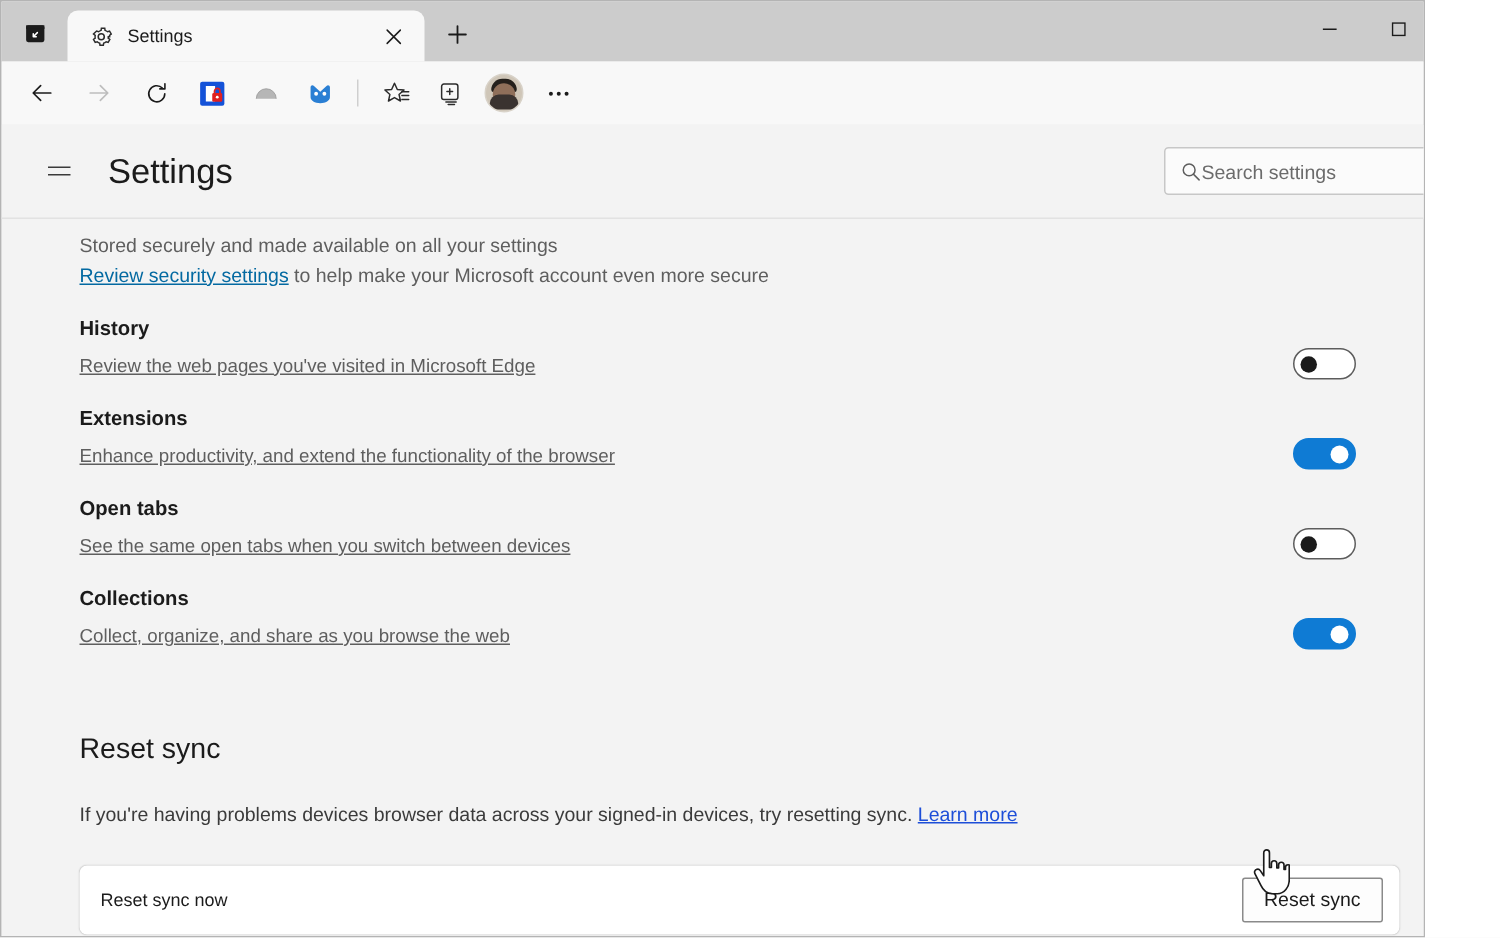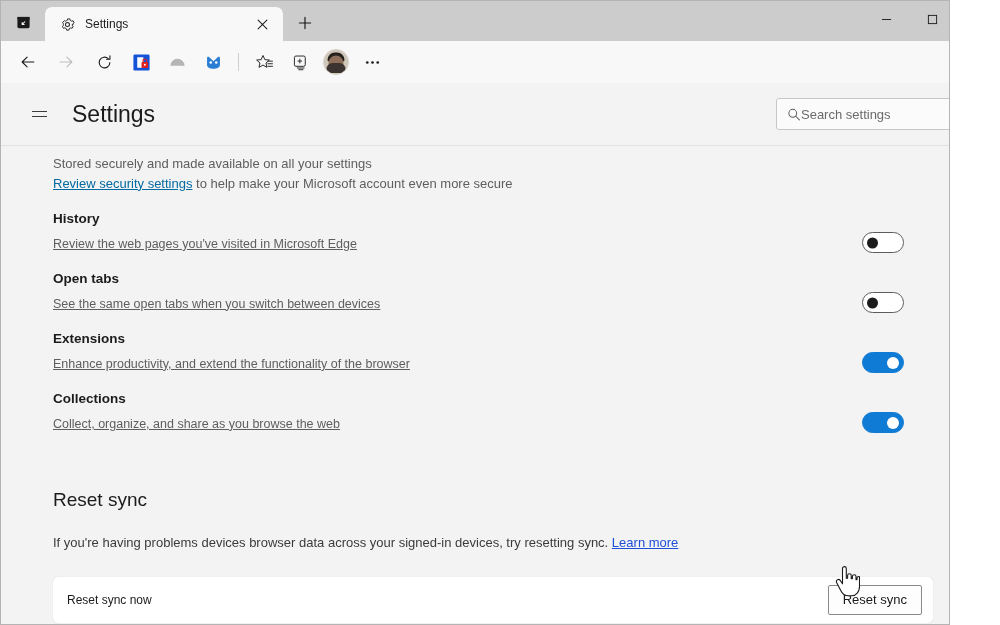--- a/index.html
+++ b/index.html
@@ -587,34 +587,34 @@
             <div class="pref-title">History</div>
             <div class="pref-desc">Review the web pages you've visited in Microsoft Edge</div>
           </div>
           <div class="toggle off">
             <span class="knob"></span>
           </div>
         </div>
 
         <div class="pref-row">
           <div class="pref-text">
+            <div class="pref-title">Extensions</div>
+            <div class="pref-desc">Enhance productivity, and extend the functionality of the browser</div>
+          </div>
+          <div class="toggle on">
+            <span class="knob"></span>
+          </div>
+        </div>
+
+        <div class="pref-row">
+          <div class="pref-text">
             <div class="pref-title">Open tabs</div>
             <div class="pref-desc">See the same open tabs when you switch between devices</div>
           </div>
           <div class="toggle off">
-            <span class="knob"></span>
-          </div>
-        </div>
-
-        <div class="pref-row">
-          <div class="pref-text">
-            <div class="pref-title">Extensions</div>
-            <div class="pref-desc">Enhance productivity, and extend the functionality of the browser</div>
-          </div>
-          <div class="toggle on">
             <span class="knob"></span>
           </div>
         </div>
 
         <div class="pref-row">
           <div class="pref-text">
             <div class="pref-title">Collections</div>
             <div class="pref-desc">Collect, organize, and share as you browse the web</div>
           </div>
           <div class="toggle on">

